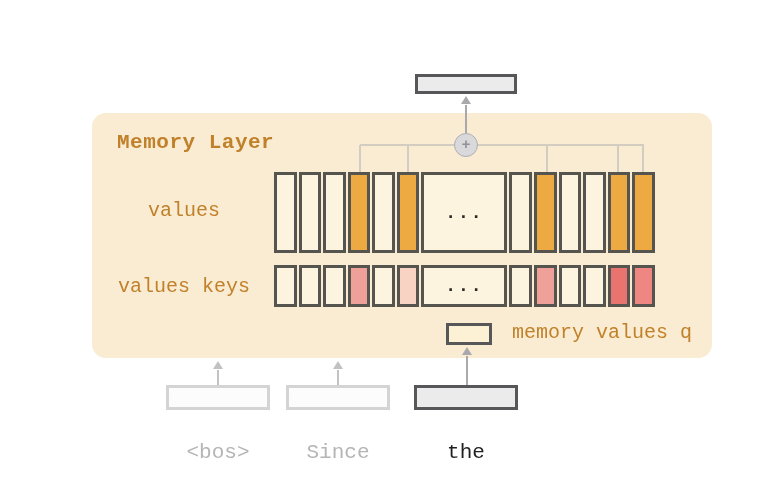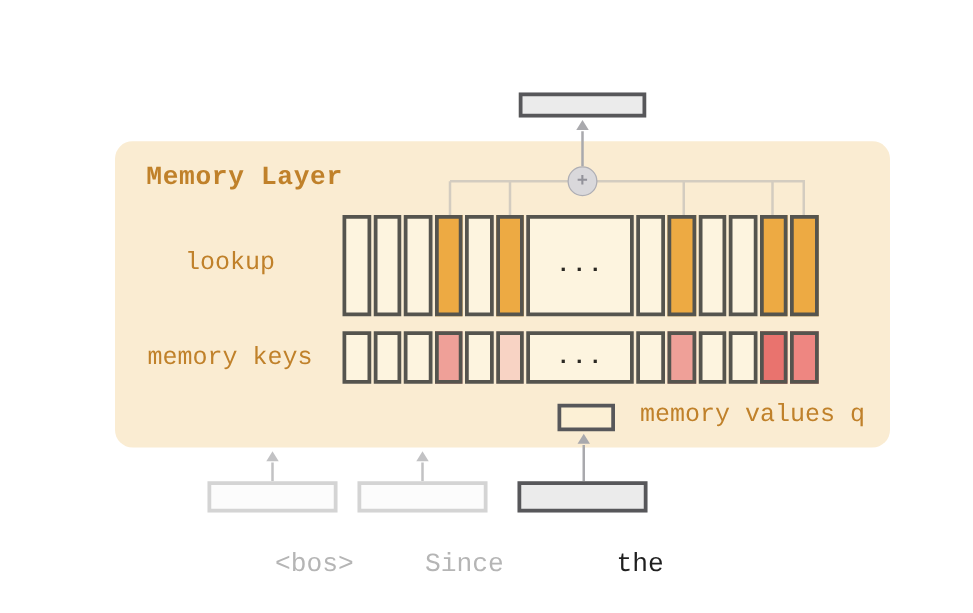--- a/index.html
+++ b/index.html
@@ -174,21 +174,21 @@
     background: var(--box_gray_fill);
   }
   #token-box-bos   { left: 166px; }
   #token-box-since { left: 286px; }
   #token-box-the   { left: 414px; }
 
   .token-label {
     position: absolute;
     top: 441px;
     width: 130px;
-    text-align: right;
+    text-align: center;
     font-size: 21px;
   }
   .token-label.faded  { color: var(--token_faded); }
   .token-label.active { color: var(--token_active); }
   #token-label-bos   { left: 153px; }
   #token-label-since { left: 273px; }
   #token-label-the   { left: 401px; }
 </style>
 </head>
 <body>
@@ -207,22 +207,22 @@
   <div class="v-line" style="left:407px;"></div>
   <div class="v-line" style="left:546px;"></div>
   <div class="v-line" style="left:617px;"></div>
   <div class="v-line" style="left:642px;"></div>
 
   <div class="sum-node">
     <span>+</span>
   </div>
 
   <div class="panel-title">Memory Layer</div>
-  <div class="side-label" id="values-label">lookup</div>
-  <div class="side-label" id="keys-label">memory keys</div>
+  <div class="side-label" id="values-label">values</div>
+  <div class="side-label" id="keys-label">values keys</div>
 
   <div class="row" id="values-row">
       <div class="cell t-plain"></div>
       <div class="cell t-plain"></div>
       <div class="cell t-plain"></div>
       <div class="cell t-orange"></div>
       <div class="cell t-plain"></div>
       <div class="cell t-orange"></div>
       <div class="cell t-dots">...</div>
       <div class="cell t-plain"></div>

